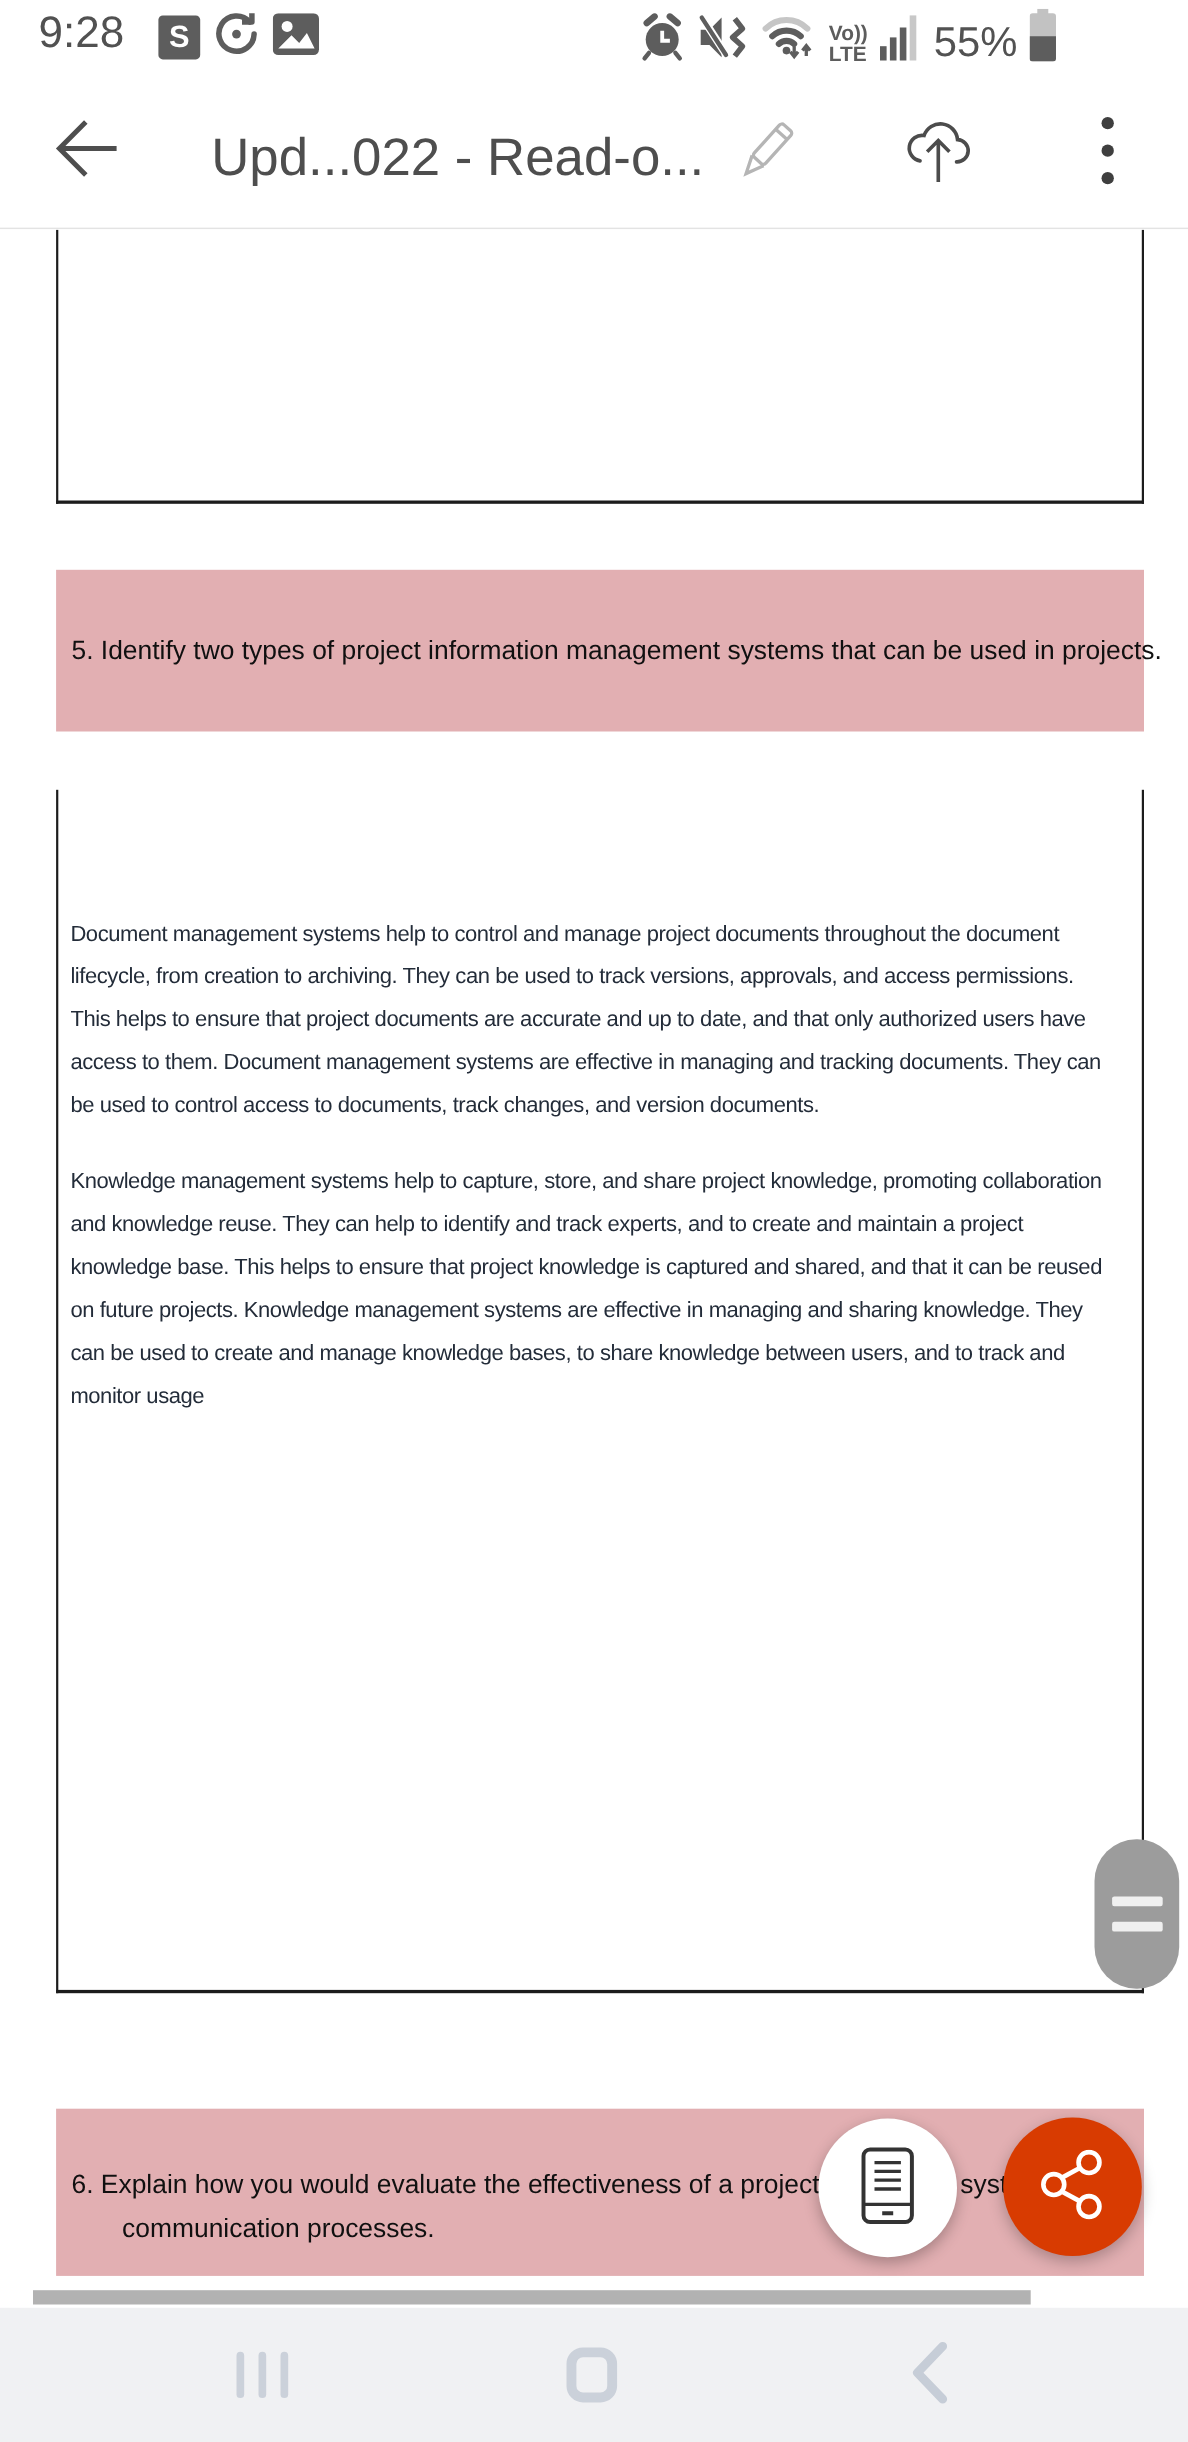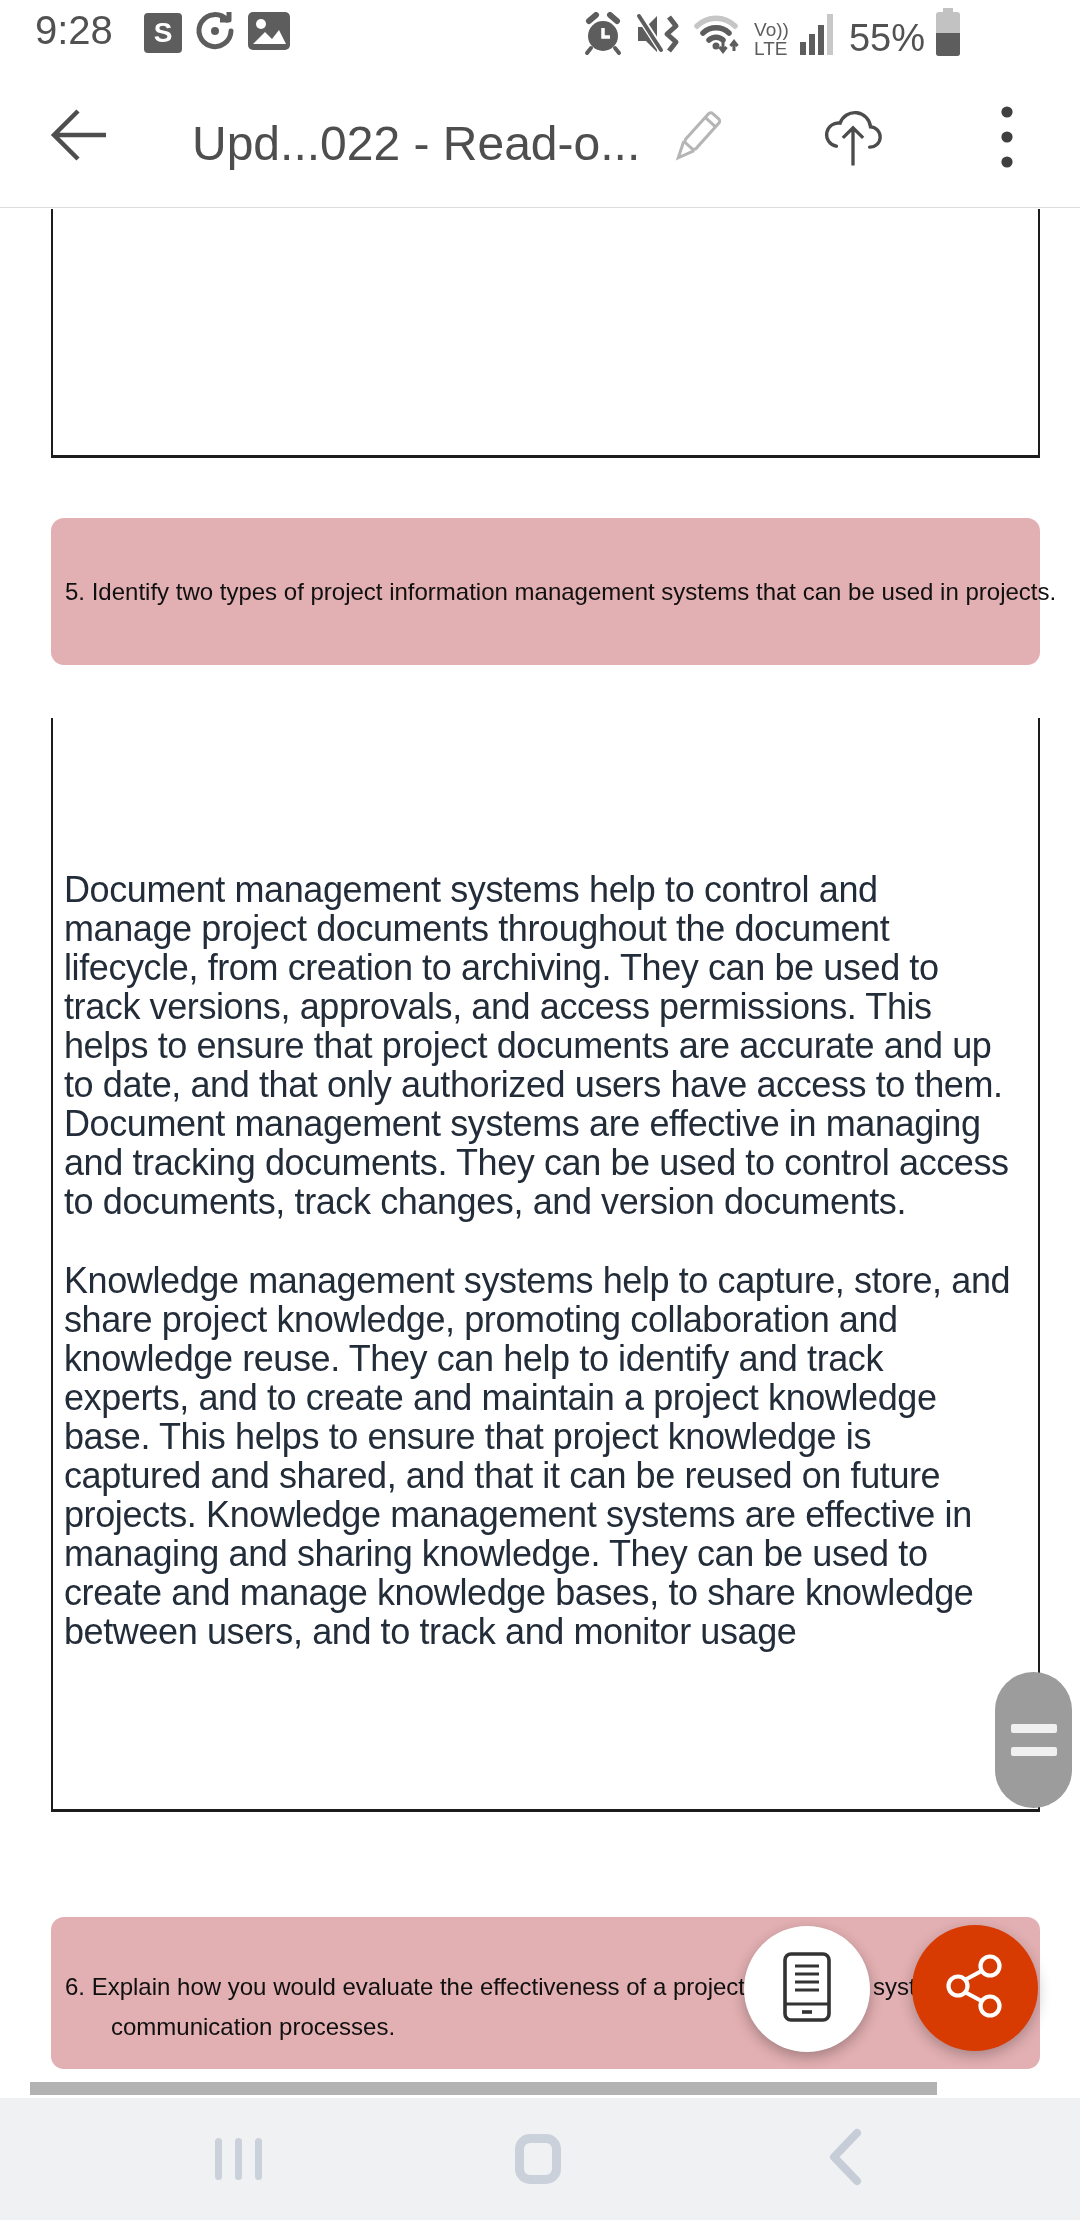--- a/index.html
+++ b/index.html
@@ -6,48 +6,48 @@
   html,body { background:#ffffff; }
   body { font-family:"Liberation Sans", sans-serif; }
   .screen { position:relative; width:1080px; height:2220px; background:#ffffff; overflow:hidden; }
 
   
   .status-bar { position:absolute; left:0; top:0; width:1012px; height:62px; background:#ffffff; }
   .clock { position:absolute; left:35px; top:8px; font-size:40px; color:#515151; letter-spacing:0; }
   .sb-left { position:absolute; left:144px; top:10px; display:flex; align-items:center; gap:12px; }
   .s-badge { width:38px; height:40px; background:#5d5d5d; border-radius:4px; color:#fff; font-size:28px; font-weight:bold; display:flex; align-items:center; justify-content:center; }
   .sb-right { position:absolute; right:52px; top:8px; display:flex; align-items:flex-end; gap:11px; }
-  .volte { display:flex; flex-direction:column; line-height:19px; color:#5d5d5d; font-size:19px; font-weight:400; padding-bottom:2px; }
+  .volte { display:flex; flex-direction:column; line-height:19px; color:#5d5d5d; font-size:19px; font-weight:700; padding-bottom:2px; }
   .pct { font-size:38px; color:#525252; line-height:44px; padding-left:4px; }
 
   
   .app-header { position:absolute; left:0; top:62px; width:1080px; height:146px; background:#ffffff; border-bottom:1px solid #dcdcdc; }
   .hdr-shadow { position:absolute; left:0; top:209px; width:1080px; height:14px; background:linear-gradient(rgba(0,0,0,0.09), rgba(0,0,0,0)); pointer-events:none; }
   .back-btn { position:absolute; left:48px; top:44px; width:62px; height:58px; }
   .doc-title { position:absolute; left:162px; top:54px; width:480px; font-size:48px; color:#4e4e4e; white-space:nowrap; overflow:hidden;margin-left:30px; }
   .hdr-icon { position:absolute; top:40px; width:70px; height:70px; display:flex; align-items:center; justify-content:center; }
   .edit-pos { left:662px; }
   .upload-pos { left:818px; }
   .menu-pos { left:972px; }
 
   
   .doc-area { position:absolute; left:0; top:209px; width:1080px; height:1889px; background:#ffffff; }
 
   .box-top { position:absolute; left:51px; top:0px; width:989px; height:249px;
              border-left:2px solid #1c1c1c; border-right:2px solid #1c1c1c; border-bottom:3px solid #1c1c1c; background:#fff; }
 
-  .q-block { position:absolute; left:51px; width:989px; background:#e2afb2; color:#101010; font-size:24px;border-radius:13px; }
+  .q-block { position:absolute; left:51px; width:989px; background:#e2afb2; color:#101010; font-size:24px; }
   .q5 { top:309px; height:147px; }
   .q6 { top:1708px; height:152px; }
   .q-line { position:absolute; white-space:nowrap; }
 
   .answer-box { position:absolute; left:51px; top:509px; width:989px; height:1094px;
                 border-left:2px solid #1c1c1c; border-right:2px solid #1c1c1c; border-bottom:3px solid #1c1c1c;
                 background:#fff; padding:112px 26px 0 11px; }
-  .answer-box p { font-size:36px; line-height:39px; letter-spacing:-0.4px; color:#232c39; margin-bottom:30px;margin-top:40px; }
+  .answer-box p { font-size:20px; line-height:39px; letter-spacing:-0.4px; color:#232c39; margin-bottom:30px; }
 
   .scroll-pill { position:absolute; left:995px; top:1463px; width:77px; height:136px; border-radius:38px;
                  background:#9c9c9c; z-index:5; display:flex; flex-direction:column; align-items:center; justify-content:center; gap:14px; }
   .scroll-pill span { display:block; width:46px; height:9px; background:#f0f0f0; border-radius:2px; }
 
   .fab { position:absolute; width:126px; height:126px; border-radius:50%; display:flex; align-items:center; justify-content:center; z-index:6; }
   .fab-white { left:744px; top:1717px; background:#ffffff; box-shadow:0 5px 14px rgba(0,0,0,0.28); }
   .fab-orange { left:912px; top:1716px; background:#d83b01; box-shadow:0 5px 14px rgba(0,0,0,0.25); }
 
   .h-scrollbar { position:absolute; left:30px; top:1873px; width:907px; height:13px; background:#b2b2b2; z-index:4; }

